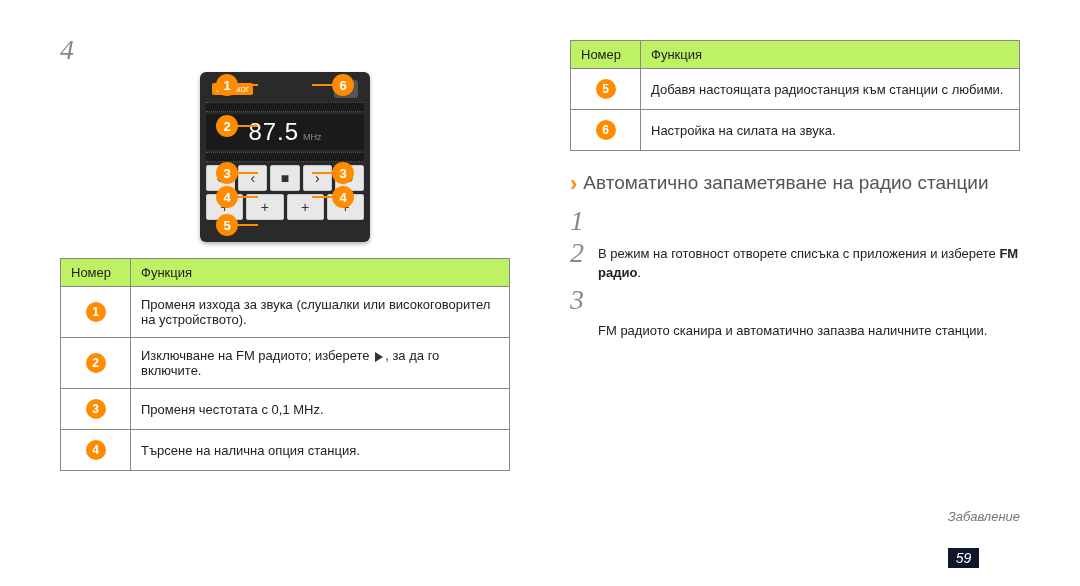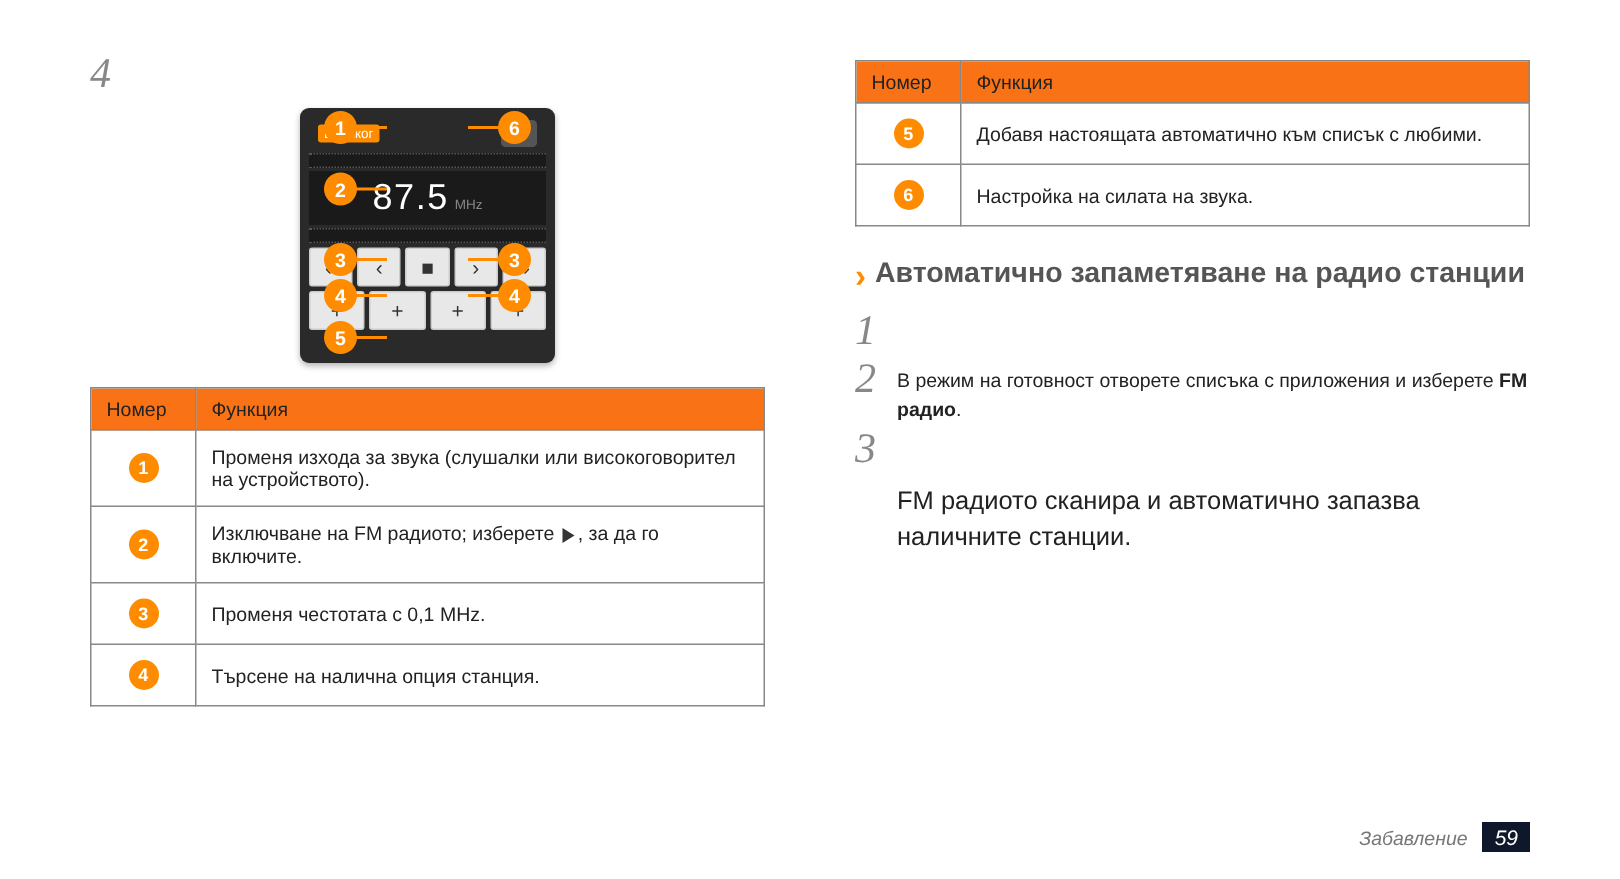--- a/index.html
+++ b/index.html
@@ -88,51 +88,52 @@
       position: absolute;
       background: #ff8c00;
       height: 2px;
     }
     table.func {
       width: 100%;
       border-collapse: collapse;
       font-size: 13px;
     }
     table.func th {
-      background: #f97316;
+      background: #bef264;
       text-align: left;
       font-weight: normal;
       padding: 6px 10px;
       border: 1px solid #888;
     }
     table.func td {
       padding: 10px 10px;
       border: 1px solid #888;
       vertical-align: middle;
     }
     table.func td:first-child { text-align: center; width: 70px; }
     .section-head {
       display: flex;
       align-items: flex-start;
       margin: 20px 0 14px 0;
     }
     .chev { color: #ff8c00; font-size: 22px; font-weight: bold; margin-right: 6px; line-height: 1.2; }
-    .section-title { font-size: 19px; font-weight: bold; color: #555; line-height: 1.25; text-align: center; }
-    .sub-note { font-size: 17px; margin-left: 28px; margin-top: 4px; line-height: 1.4; }
+    .section-title { font-size: 19px; font-weight: normal; color: #555; line-height: 1.25; text-align: center; }
+    .sub-note { font-size: 13px; margin-left: 28px; margin-top: 4px; line-height: 1.4; }
     .play-tri { display: inline-block; width: 0; height: 0; border-left: 8px solid #333; border-top: 5px solid transparent; border-bottom: 5px solid transparent; vertical-align: middle; margin: 0 2px; }
     .footer {
       position: absolute;
       bottom: 18px;
       right: 60px;
       display: flex;
-      align-items: center;
-      gap: 10px;
+      align-items: flex-start;
+      gap: 24px;
       font-style: italic;
       color: #777;
       font-size: 13px;
+      flex-direction: column;
     }
     .pagenum {
       background: #0f172a;
       color: #fff;
       font-style: italic;
       padding: 2px 8px;
       font-size: 14px;
     }
   </style>
 </head>
@@ -220,21 +221,21 @@
 
   <div class="col">
     <table class="func">
       <tbody>
           <tr>
         <th>Номер</th>
         <th>Функция</th>
       </tr>
       <tr>
         <td><span class="callout-inline">5</span></td>
-        <td>Добавя настоящата автоматично към списък с любими.</td>
+        <td>Добавя настоящата радиостанция към станции с любими.</td>
       </tr>
       <tr>
         <td><span class="callout-inline">6</span></td>
         <td>Настройка на силата на звука.</td>
       </tr>
     </tbody>
       </table>
 
     <div class="section-head">
       <span class="chev">›</span>

